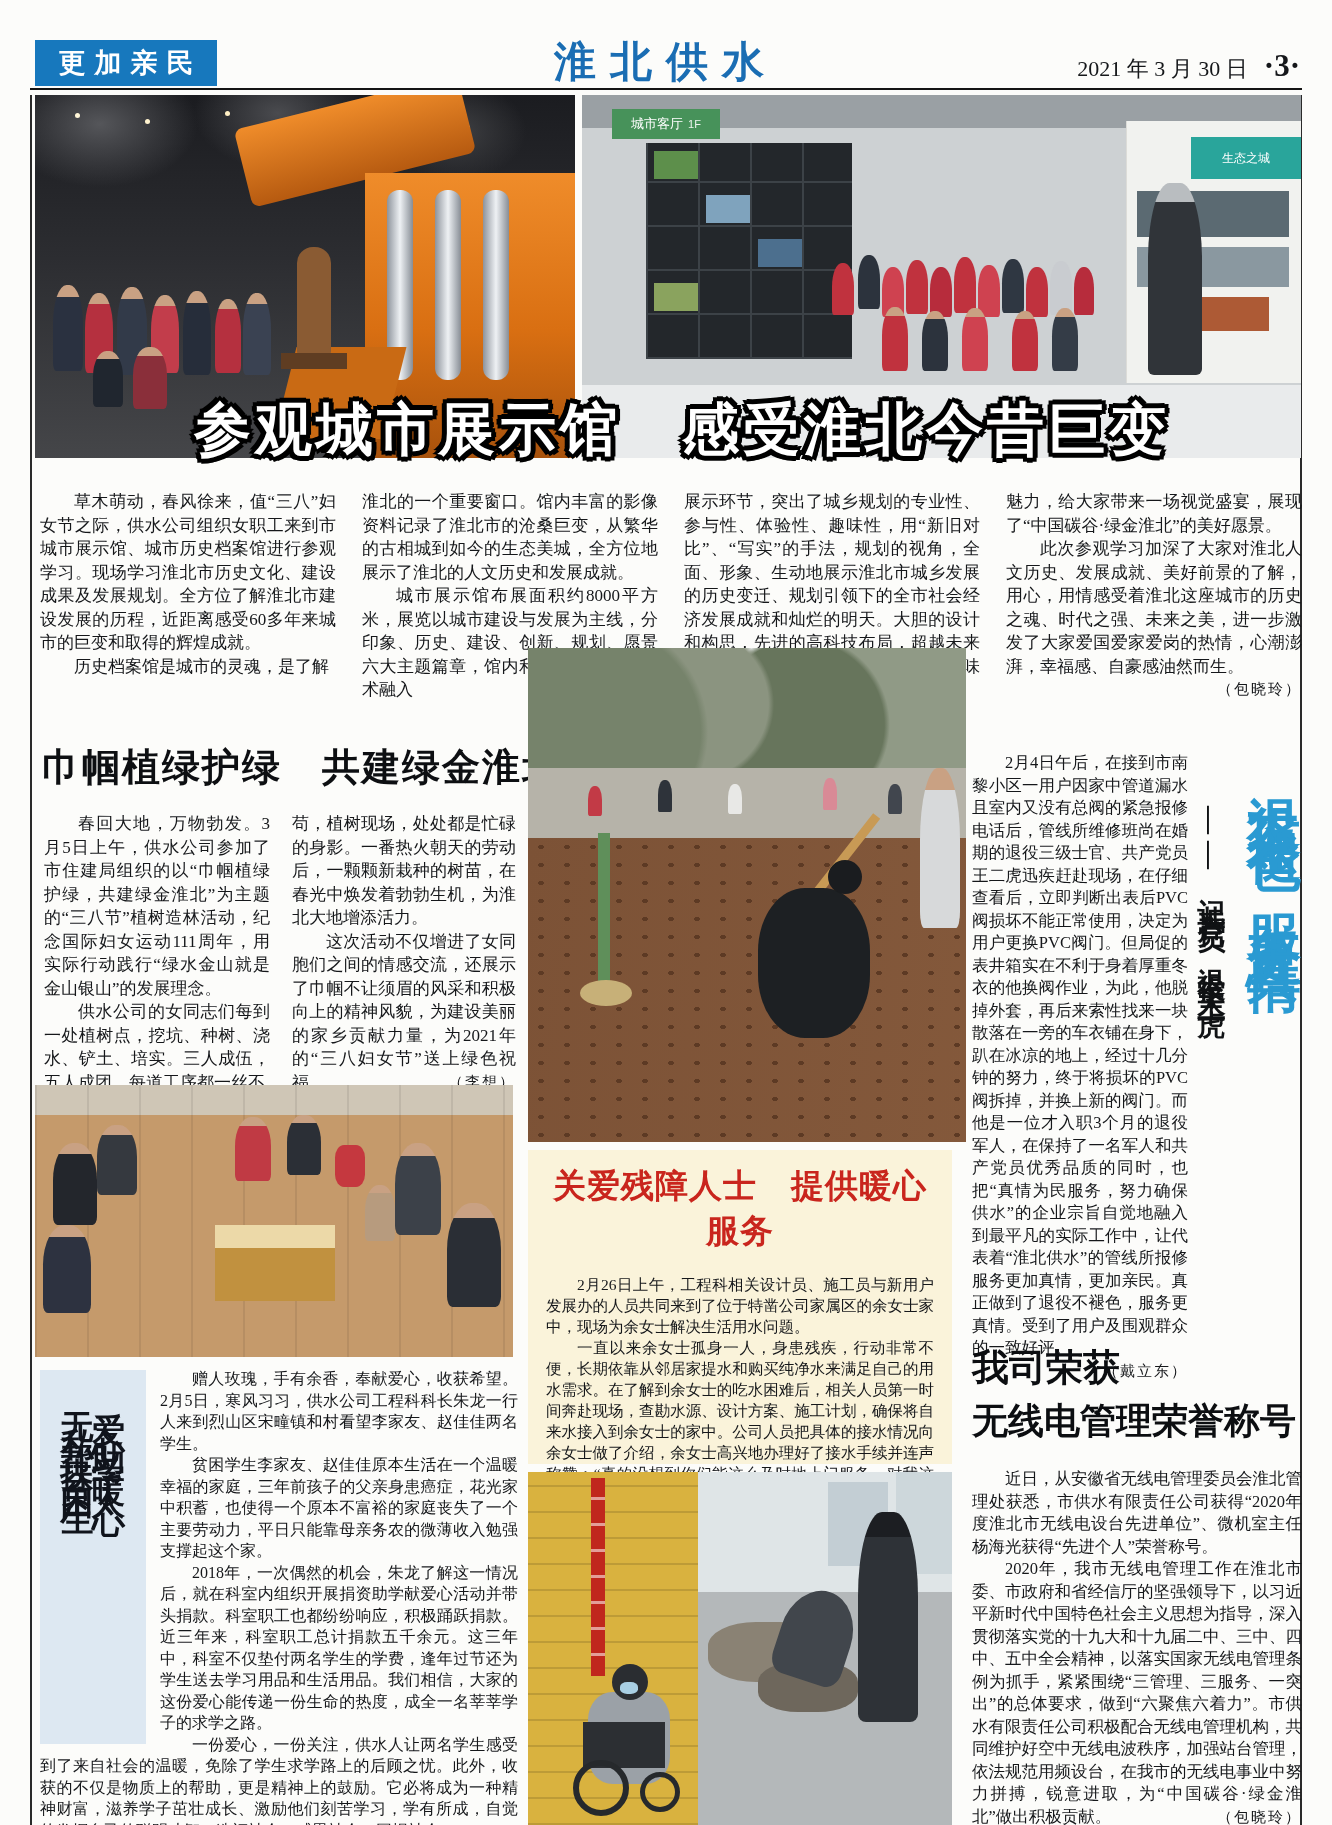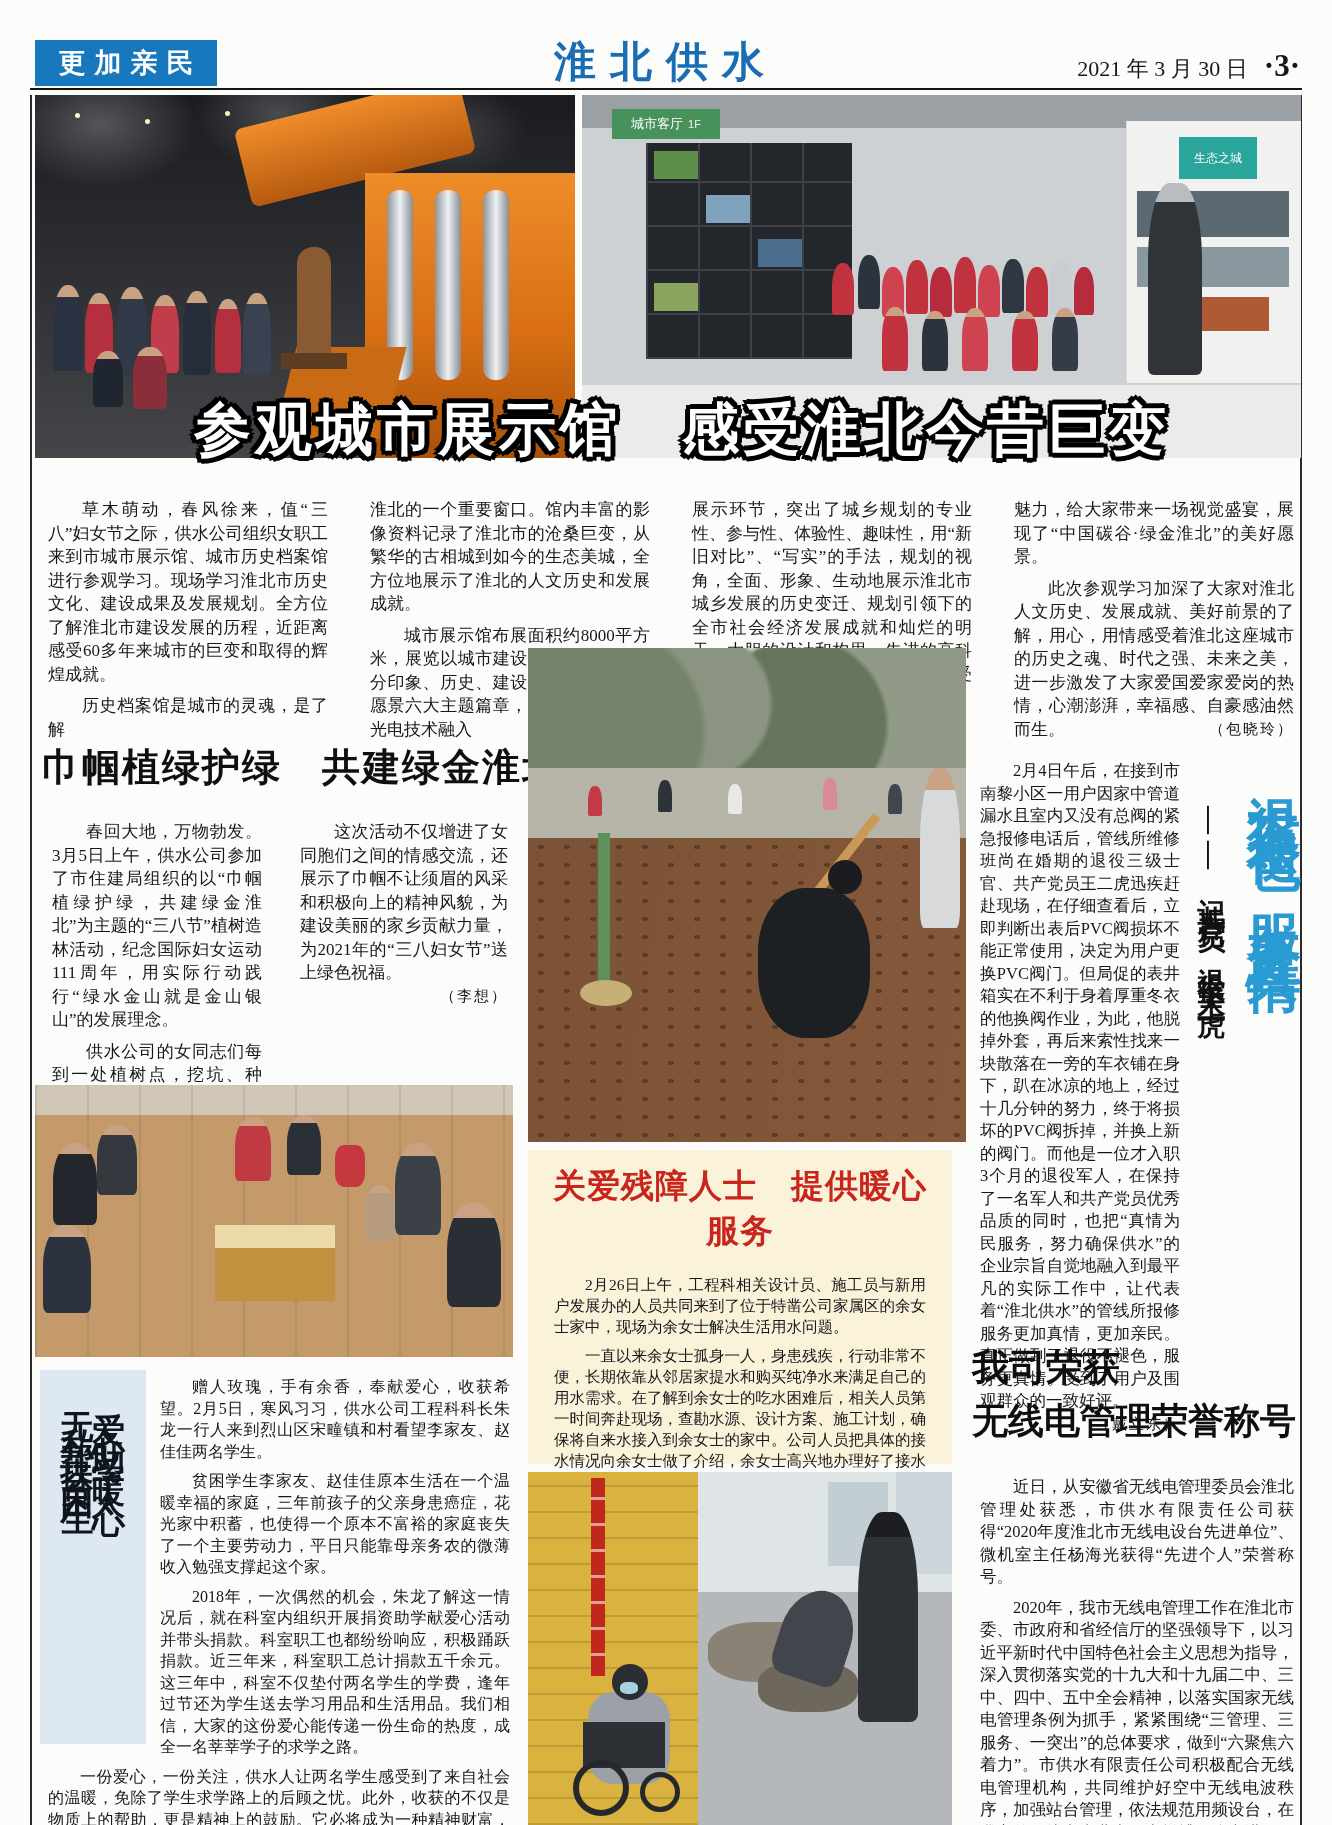--- a/index.html
+++ b/index.html
@@ -18,21 +18,21 @@
   .header-rule{left:30px;top:88px;width:1272px;height:2px;background:#141414;}
   .rule-v{top:95px;width:2px;height:1730px;background:#2a2a2a;}
   
   .photo{position:absolute;overflow:hidden;background:#9a9a98;}
   .fig{position:absolute;border-radius:45% 45% 10% 10%;background:linear-gradient(180deg,#c9a183 0 14%,var(--c,#333) 14%);}
   .fig.s{background:var(--c,#333);}
   .overlay-headline{left:56px;top:392px;width:1252px;text-align:center;font-size:57px;letter-spacing:4px;color:#fff;
     text-shadow:-4px -4px 0 #000,4px -4px 0 #000,-4px 4px 0 #000,4px 4px 0 #000,-5px 0 0 #000,5px 0 0 #000,0 -5px 0 #000,0 5px 0 #000;}
   
   .tcol{position:absolute;top:490px;width:296px;font-size:17px;line-height:23.5px;text-align:justify;}
-  .para{margin:8px;}
+  .para{margin:0;}
   .ind{text-indent:2em;}
   .byline{float:right;font-size:15px;letter-spacing:2px;padding-left:6px;}
   
   .plant-headline{left:42px;top:742px;font-size:38px;letter-spacing:2px;color:#0d0f12;}
   .pcol{position:absolute;top:812px;font-size:17px;line-height:23.5px;text-align:justify;}
   
   .vet-col{left:972px;top:752px;width:216px;font-size:16.5px;line-height:22.5px;text-align:justify;}
   .vet-sub{left:1192px;top:806px;height:540px;writing-mode:vertical-rl;font-size:28px;font-weight:bold;
     letter-spacing:7px;font-family:"Liberation Serif","DejaVu Serif",serif;color:#101214;}
   .vet-main{left:1238px;top:752px;height:724px;writing-mode:vertical-rl;font-size:54px;letter-spacing:11px;color:#2a9ad2;}
@@ -111,21 +111,21 @@
     </div>
     <div class="abs" style="left:64px;top:48px;width:206px;height:216px;background:#23272b;
          background-image:repeating-linear-gradient(90deg,#3c4247 0 2px,transparent 2px 52px),
                           repeating-linear-gradient(0deg,#3c4247 0 2px,transparent 2px 44px);">
       <div class="abs" style="left:8px;top:8px;width:44px;height:28px;background:#5d8f4b;"></div>
       <div class="abs" style="left:60px;top:52px;width:44px;height:28px;background:#7fa3bd;"></div>
       <div class="abs" style="left:112px;top:96px;width:44px;height:28px;background:#4c6f8e;"></div>
       <div class="abs" style="left:8px;top:140px;width:44px;height:28px;background:#8aa35e;"></div>
     </div>
     <div class="abs" style="left:544px;top:26px;width:175px;height:262px;background:#f1f2ef;border-left:1px solid #dcdcd8;">
-      <div class="abs sign" style="left:52px;top:16px;width:78px;height:42px;background:#29a59b;">
+      <div class="abs sign" style="left:64px;top:16px;width:110px;height:42px;background:#29a59b;">
         <span style="font-size:12px;">生态之城</span>
       </div>
       <div class="abs" style="left:10px;top:70px;width:152px;height:46px;background:#5b6a72;"></div>
       <div class="abs" style="left:10px;top:126px;width:152px;height:40px;background:#8a98a0;"></div>
       <div class="abs" style="left:32px;top:176px;width:110px;height:34px;background:#ad5a35;"></div>
     </div>
     <div class="fig s" style="left:250px;top:168px;width:22px;height:52px;--c:#c0323e;"></div>
     <div class="fig s" style="left:276px;top:160px;width:22px;height:54px;--c:#2c333d;"></div>
     <div class="fig s" style="left:300px;top:172px;width:22px;height:50px;--c:#cf4250;"></div>
     <div class="fig s" style="left:324px;top:165px;width:22px;height:54px;--c:#c0323e;"></div>
@@ -162,20 +162,21 @@
     <p class="para">魅力，给大家带来一场视觉盛宴，展现了“中国碳谷·绿金淮北”的美好愿景。</p>
     <p class="para ind"><span>此次参观学习加深了大家对淮北人文历史、发展成就、美好前景的了解，用心，用情感受着淮北这座城市的历史之魂、时代之强、未来之美，进一步激发了大家爱国爱家爱岗的热情，心潮澎湃，幸福感、自豪感油然而生。</span><span class="byline">（包晓玲）</span></p>
   </div>
 
   <div class="abs plant-headline hl">巾帼植绿护绿　共建绿金淮北</div>
   <div class="pcol" style="left:44px;width:226px;">
     <p class="para ind">春回大地，万物勃发。3月5日上午，供水公司参加了市住建局组织的以“巾帼植绿护绿，共建绿金淮北”为主题的“三八节”植树造林活动，纪念国际妇女运动111周年，用实际行动践行“绿水金山就是金山银山”的发展理念。</p>
     <p class="para ind">供水公司的女同志们每到一处植树点，挖坑、种树、浇水、铲土、培实。三人成伍，五人成团，每道工序都一丝不</p>
   </div>
   <div class="pcol" style="left:292px;width:224px;">
+    <p class="para">苟，植树现场，处处都是忙碌的身影。一番热火朝天的劳动后，一颗颗新栽种的树苗，在春光中焕发着勃勃生机，为淮北大地增添活力。</p>
     <p class="para ind"><span>这次活动不仅增进了女同胞们之间的情感交流，还展示了巾帼不让须眉的风采和积极向上的精神风貌，为建设美丽的家乡贡献力量，为2021年的“三八妇女节”送上绿色祝福。</span><span class="byline">（李想）</span></p>
   </div>
 
   <div class="photo" style="left:528px;top:648px;width:438px;height:494px;background:#dce0dd;">
     <div class="abs" style="left:0;top:0;width:438px;height:140px;
          background:radial-gradient(circle at 15% 60%,#76836b 0 28%,transparent 30%),
                     radial-gradient(circle at 38% 40%,#8b9480 0 26%,transparent 28%),
                     radial-gradient(circle at 62% 55%,#67755c 0 30%,transparent 32%),
                     radial-gradient(circle at 85% 45%,#909a86 0 24%,transparent 26%),#dce0dd;"></div>
     <div class="abs" style="left:0;top:120px;width:438px;height:80px;background:#b6b3a9;"></div>

